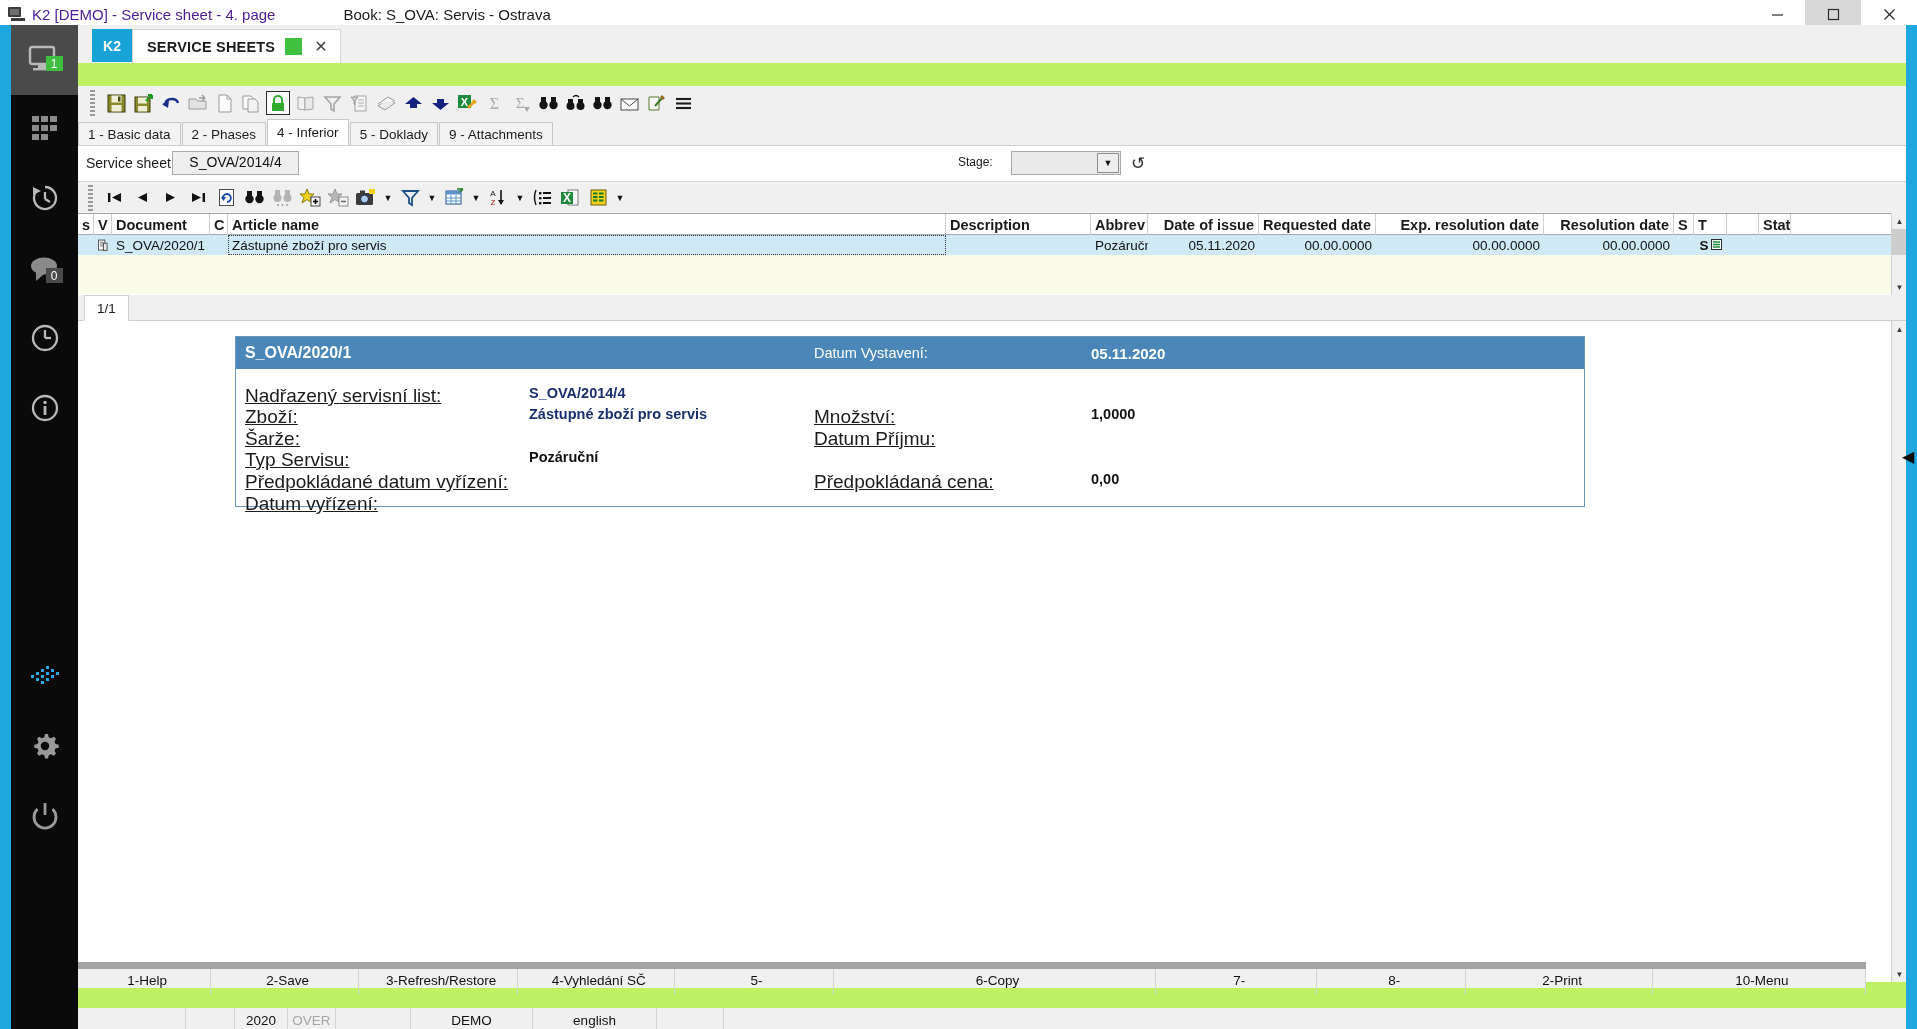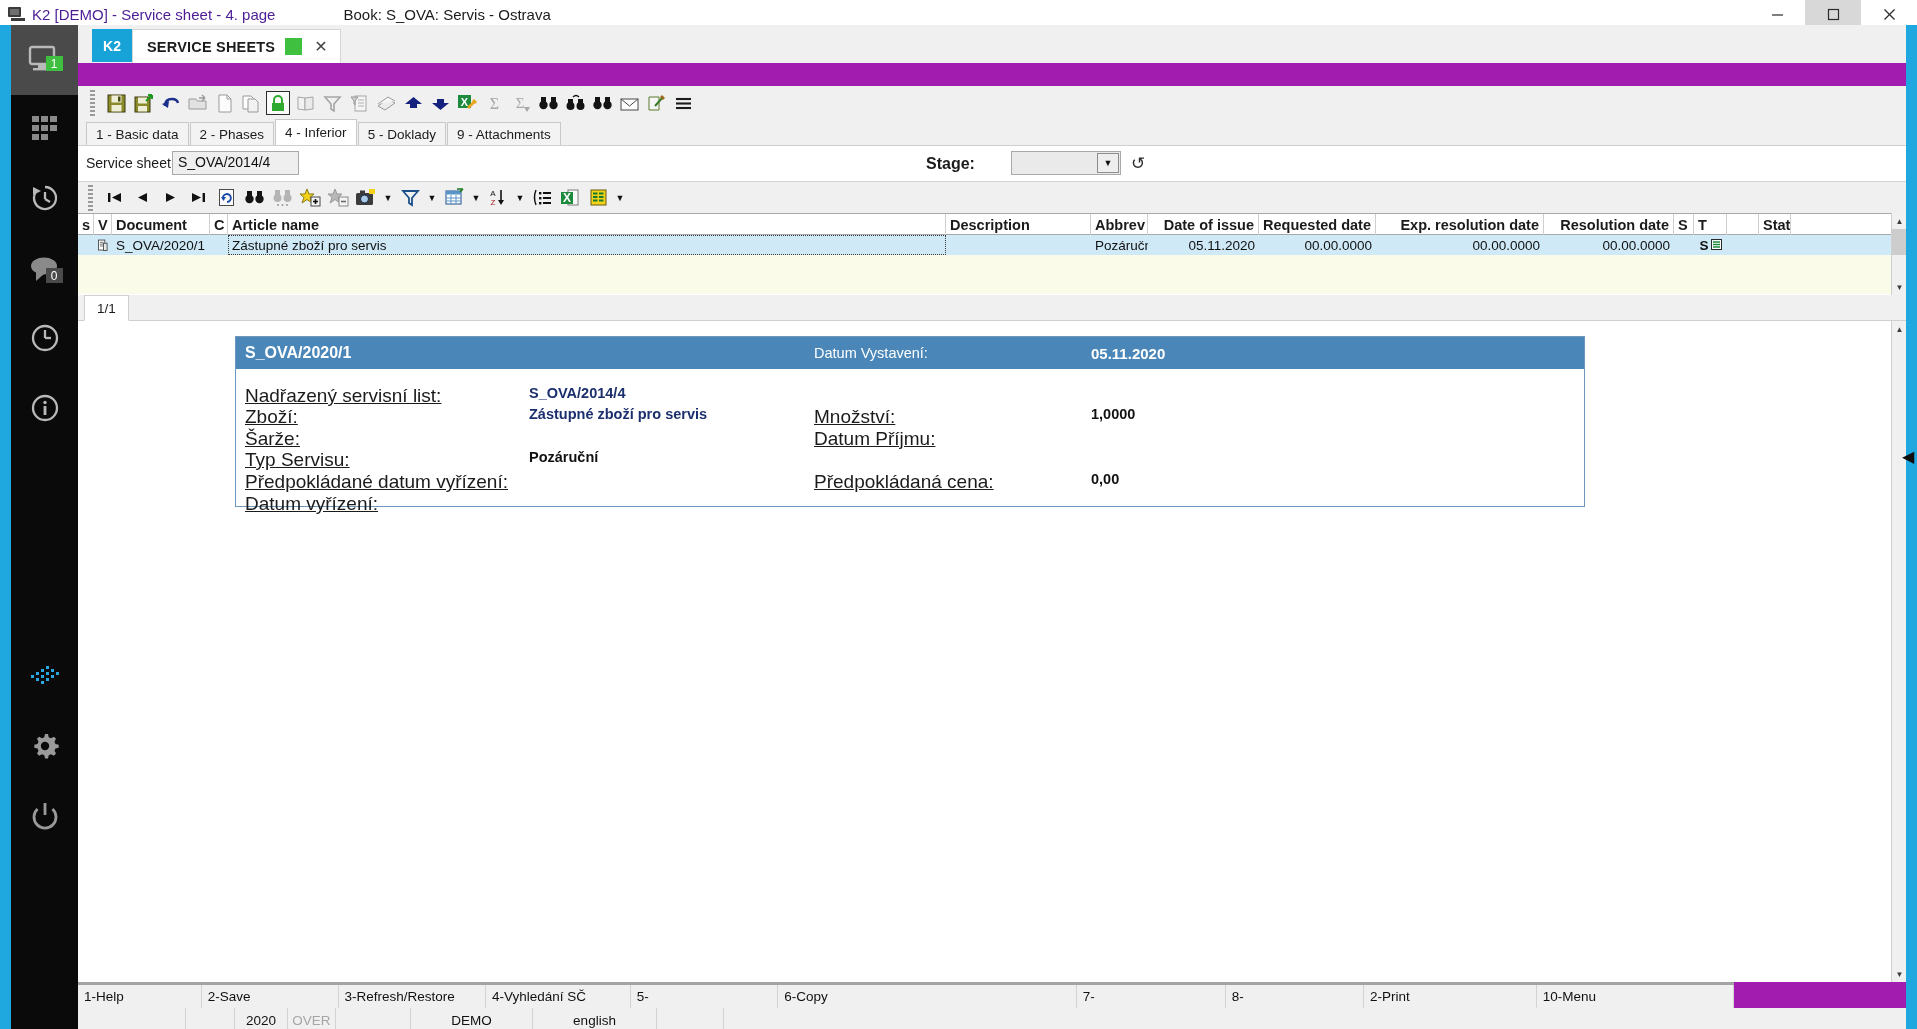--- a/index.html
+++ b/index.html
@@ -63,21 +63,22 @@
     color:#0a0a0a; font-size:16px; line-height:18px;
   }
   .rail-arrow2 {
     position:absolute; right:0px; top:424px; width:12px; height:18px;
     color:#0d0d0d; font-size:16px; line-height:18px;
   }
 
   
   .mainwin {
     position:absolute; left:78px; top:25px; width:1828px; height:1004px;
-    background:#a21caf;
+    background:#bef264;
+    text-align:center;
   }
   .rightbar {
     position:absolute; right:0; top:25px; width:11px; height:1004px;
     background:#1fa8e0;
   }
 
   
   .tabstrip {
     position:absolute; left:0; top:0; width:1828px; height:38px;
     background:#f0f0f0;
@@ -116,21 +117,21 @@
   .tbtn.framed { border:1px solid #2b2b2b; background:#fafafa; }
   .gripper {
     width:5px; height:26px; margin-right:6px;
     background:
       repeating-linear-gradient(to bottom, #9a9a9a 0 2px, transparent 2px 4px);
   }
 
   
   .pagetabs {
     position:absolute; left:0; top:95px; width:1828px; height:26px;
-    background:#f0f0f0; display:flex; align-items:flex-end; padding-left:8px;
+    background:#f0f0f0; display:flex; align-items:flex-end; 
     border-bottom:1px solid #cfcfcf;
   }
   .ptab {
     height:23px; padding:0 9px; font-size:13.5px; color:#1b1b1b;
     background:#f3f3f3; border:1px solid #c8c8c8; border-bottom:none;
     display:flex; align-items:center; margin-right:1px;
   }
   .ptab.active {
     height:26px; background:#ffffff; border-color:#c8c8c8;
     position:relative; z-index:2;
@@ -140,21 +141,21 @@
   .ssrow {
     position:absolute; left:0; top:121px; width:1828px; height:35px;
     background:#ffffff;
   }
   .ssrow .lbl { position:absolute; left:8px; top:9px; font-size:14px; color:#1b1b1b; }
   .ssrow .fld {
     position:absolute; left:94px; top:5px; width:127px; height:24px;
     background:#efefef; border:1px solid #a9a9a9;
     font-size:14px; color:#111; padding:2px 5px;
   }
-  .ssrow .stagelbl { position:absolute; left:848px; top:9px; font-size:16px; color:#1b1b1b;font-weight:bold; }
+  .ssrow .stagelbl { position:absolute; left:880px; top:9px; font-size:12px; color:#1b1b1b; }
   .ssrow .stagefld {
     position:absolute; left:933px; top:5px; width:110px; height:24px;
     background:#eaeaea; border:1px solid #a9a9a9; display:flex; justify-content:flex-end;
   }
   .ssrow .stagefld .arrow {
     width:22px; height:20px; margin:1px; background:#eee; border:1px solid #8d8d8d;
     display:flex; align-items:center; justify-content:center; font-size:9px; color:#111;
   }
   .ssrow .revert { position:absolute; left:1053px; top:7px; font-size:17px; color:#2b2b2b; }
 
@@ -236,22 +237,22 @@
 
   .detscroll {
     position:absolute; right:0; top:0; width:15px; height:661px; background:#f0f0f0;
     border-left:1px solid #cfcfcf;
   }
   .ds-btn { width:15px; height:16px; display:flex; align-items:center; justify-content:center;
             font-size:8px; color:#3b3b3b; }
 
   
   .fnbar {
-    position:absolute; left:0; top:957px; width:1656px; height:26px;
-    background:#f0f0f0; border-top:3px solid #a3a3a3; display:flex;
+    position:absolute; left:0; top:937px; width:1788px; height:26px;
+    background:#f0f0f0; border-top:7px solid #a3a3a3; display:flex;
   }
   .fnkey {
     height:26px; font-size:13.5px; color:#111; padding:4px 0 0 6px;
     border-right:1px solid #d3d3d3;
   }
   .statbar {
     position:absolute; left:0; top:983px; width:1828px; height:24px;
     background:#f0f0f0; display:flex;
   }
   .stcell {

